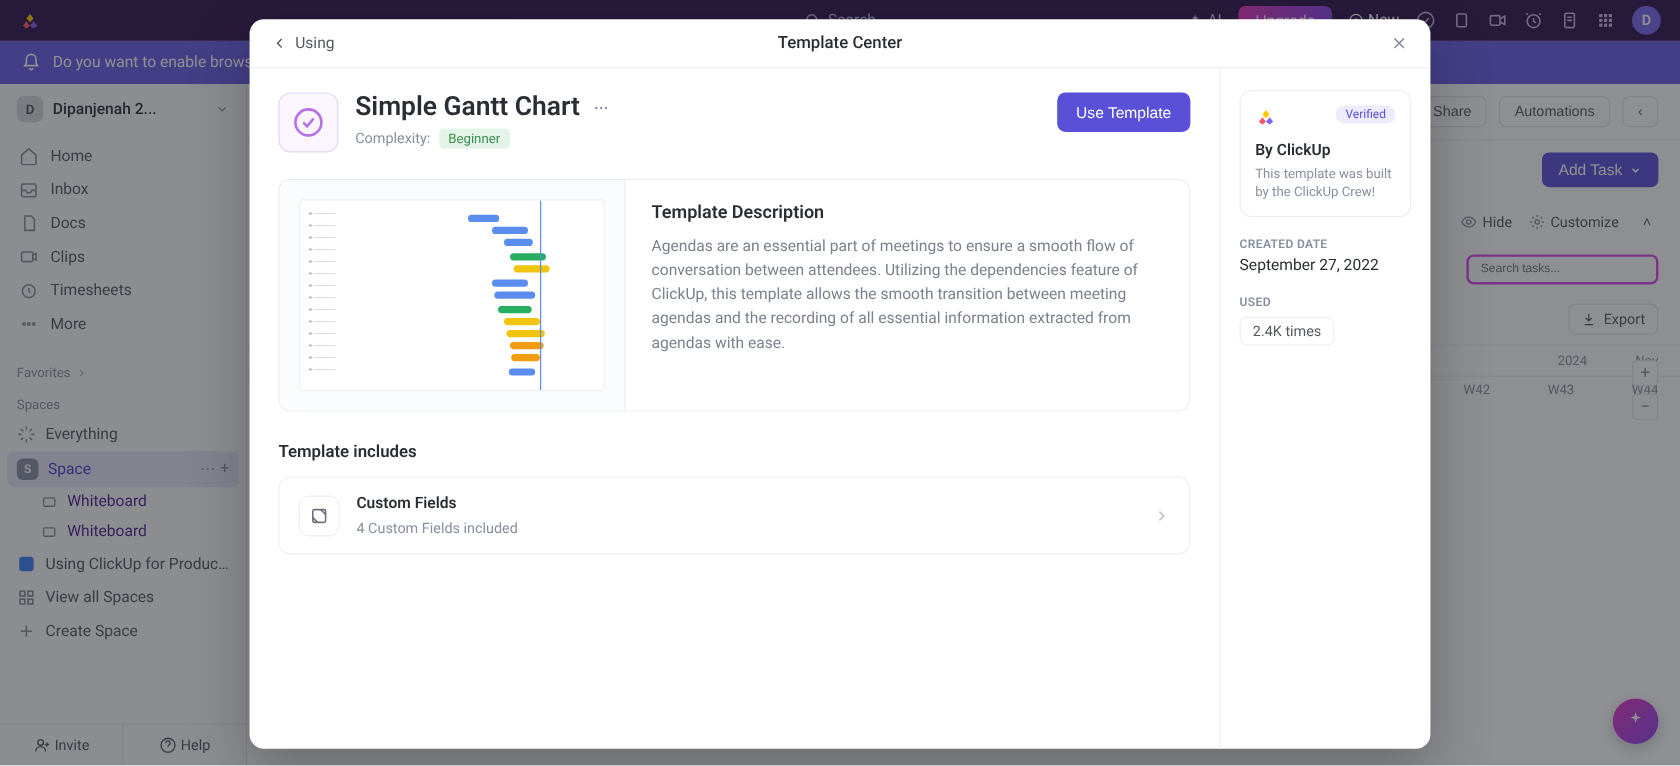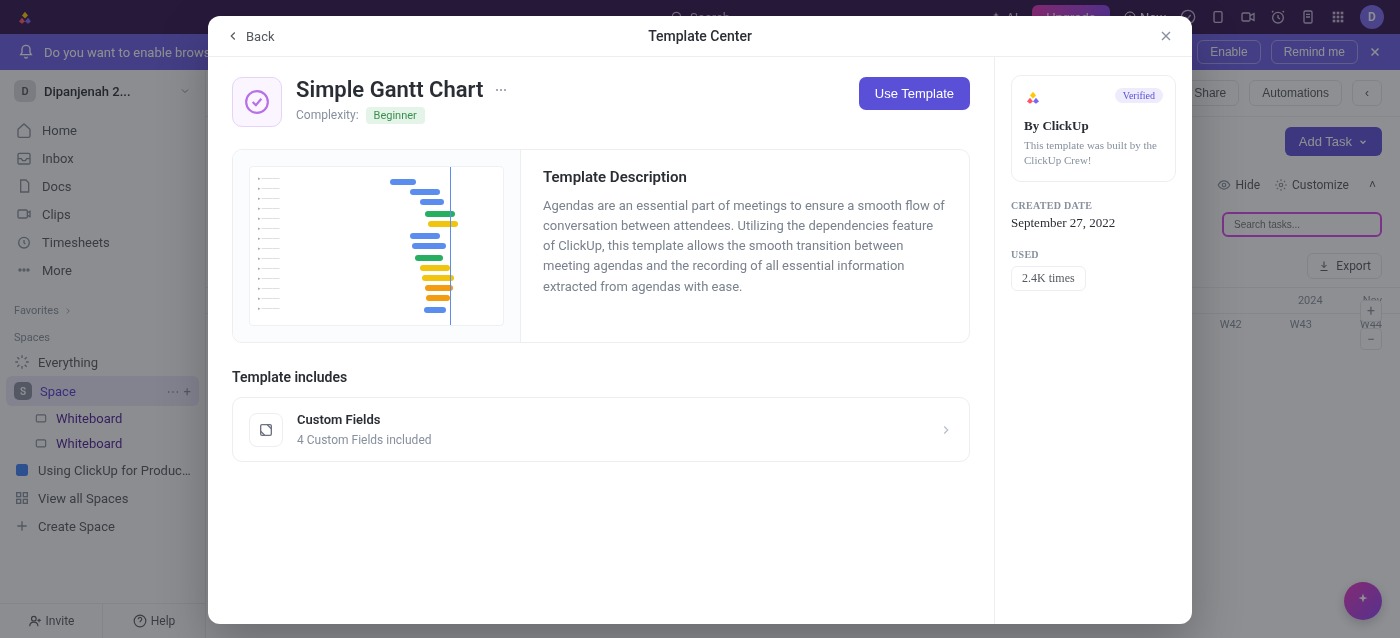--- a/index.html
+++ b/index.html
@@ -64,21 +64,21 @@
 
 
 .overlay { position: absolute; inset: 0; background: rgba(30, 32, 38, 0.5); display: flex; align-items: flex-start; justify-content: center; padding-top: 16px; }
 .modal { width: 984px; height: 608px; background: white; border-radius: 12px; box-shadow: 0 20px 50px rgba(0,0,0,0.25); display: flex; flex-direction: column; overflow: hidden; }
 .modal-head { display: flex; align-items: center; padding: 12px 18px; position: relative; border-bottom: 1px solid #eceef1; }
 .back { display: flex; align-items: center; gap: 6px; color: #54595f; font-size: 13px; cursor: pointer; }
 .modal-title { position: absolute; left: 50%; top: 50%; transform: translate(-50%, -50%); font-size: 14px; color: #2a2e34; font-weight: 500; }
 .modal-close { margin-left: auto; width: 16px; height: 16px; cursor: pointer; color: #87909e; }
 .modal-body { flex: 1; display: flex; overflow: hidden; }
 .mb-left { flex: 1; padding: 20px 24px; overflow-y: auto; }
-.mb-right { width: 198px; border-left: 1px solid #eceef1; padding: 18px 16px; font-family: Liberation Serif, serif; }
+.mb-right { width: 176px; border-left: 1px solid #eceef1; padding: 18px 16px; }
 .tmpl-head { display: flex; align-items: flex-start; gap: 14px; }
 .tmpl-icon { width: 50px; height: 50px; border-radius: 10px; border: 1px solid #e5d4f7; background: #faf5ff; display: flex; align-items: center; justify-content: center; }
 .tmpl-name { font-size: 22px; font-weight: 600; color: #2a2e34; }
 .tmpl-name-row { display: flex; align-items: center; gap: 10px; }
 .complexity { margin-top: 5px; font-size: 12px; color: #87909e; }
 .badge-beg { display: inline-block; background: #e4f4e8; color: #3c8f4f; padding: 2px 8px; border-radius: 4px; font-size: 11px; margin-left: 4px; }
 .use-btn { margin-left: auto; background: #5a4fd7; color: white; border: none; padding: 9px 16px; border-radius: 7px; font-size: 13px; font-weight: 500; cursor: pointer; text-align: center; }
 .desc-card { margin-top: 22px; border: 1px solid #eceef1; border-radius: 10px; display: flex; overflow: hidden; }
 .desc-preview { width: 288px; background: #fbfcfd; border-right: 1px solid #eceef1; padding: 16px; display:flex; align-items:center; justify-content:center; }
 .mini-gantt { width: 100%; height: 160px; background: white; border: 1px solid #eef0f3; border-radius: 4px; position: relative; overflow: hidden; }
@@ -168,27 +168,20 @@
   </div>
 </div>
 
 <div class="banner">
   <div class="msg">
     <svg width="16" height="16" viewBox="0 0 24 24" stroke="currentColor" fill="none" stroke-width="2">
         <path d="M6 8a6 6 0 0112 0v5l2 3H4l2-3zM10 19a2 2 0 004 0"></path>
       </svg>
     <span>Do you want to enable browser</span>
   </div>
-  <div class="actions">
-    <button>Enable</button>
-    <button>Remind me</button>
-    <svg class="x" viewBox="0 0 24 24" stroke="currentColor" fill="none" stroke-width="2.5">
-        <path d="M6 6l12 12M6 18L18 6"></path>
-      </svg>
-  </div>
 </div>
 
 <div class="shell">
 
   <div class="sidebar">
     <div class="workspace-head">
       <div class="wsq">D</div>
       <div class="wname">Dipanjenah 2...</div>
       <svg width="12" height="12" viewBox="0 0 24 24" stroke="#87909e" fill="none" stroke-width="2">
           <path d="M6 9l6 6 6-6"></path>
@@ -375,21 +368,21 @@
   </div>
 </div>
 
 <div class="overlay">
   <div class="modal">
     <div class="modal-head">
       <div class="back">
         <svg width="14" height="14" viewBox="0 0 24 24" stroke="currentColor" fill="none" stroke-width="2">
             <path d="M15 18l-6-6 6-6"></path>
           </svg>
-        <span>Back</span>
+        <span>Using</span>
       </div>
       <div class="modal-title">Template Center</div>
       <svg class="modal-close" viewBox="0 0 24 24" stroke="currentColor" fill="none" stroke-width="2">
           <path d="M6 6l12 12M6 18L18 6"></path>
         </svg>
     </div>
     <div class="modal-body">
       <div class="mb-left">
         <div class="tmpl-head">
           <div class="tmpl-icon">

